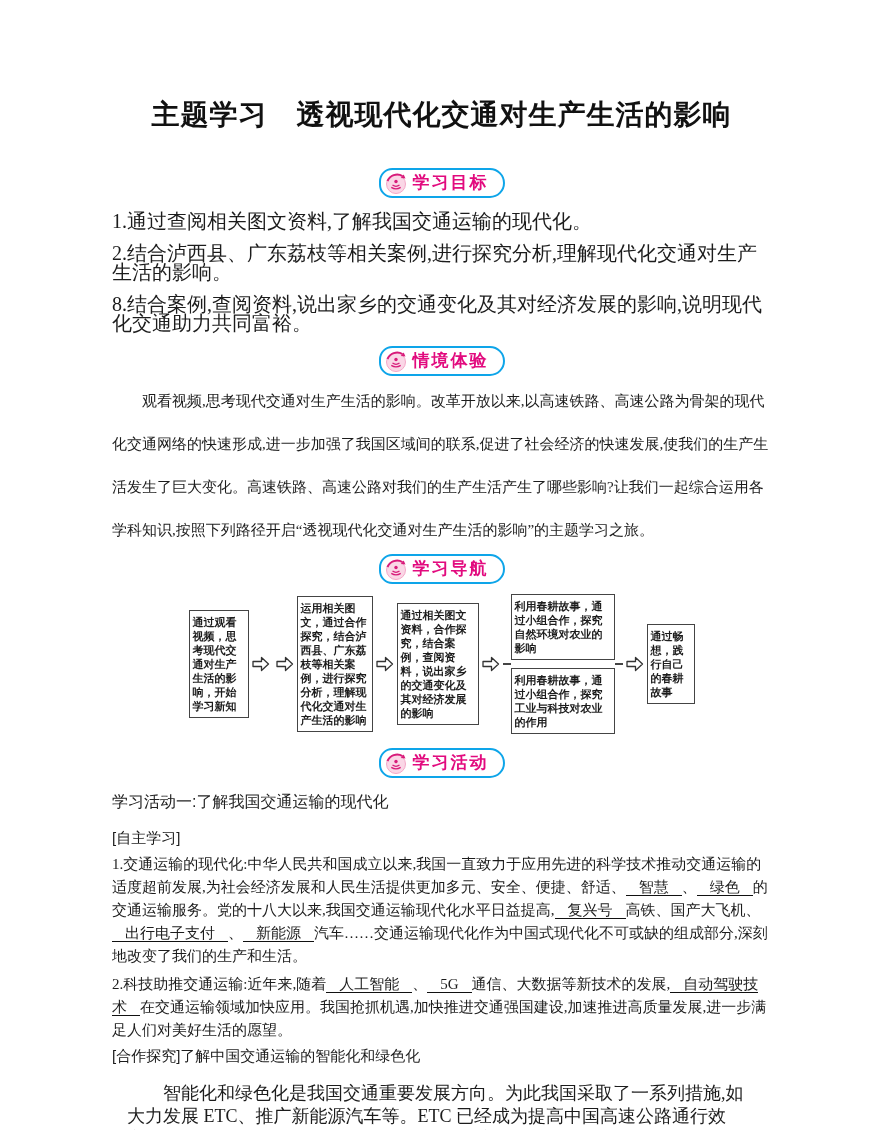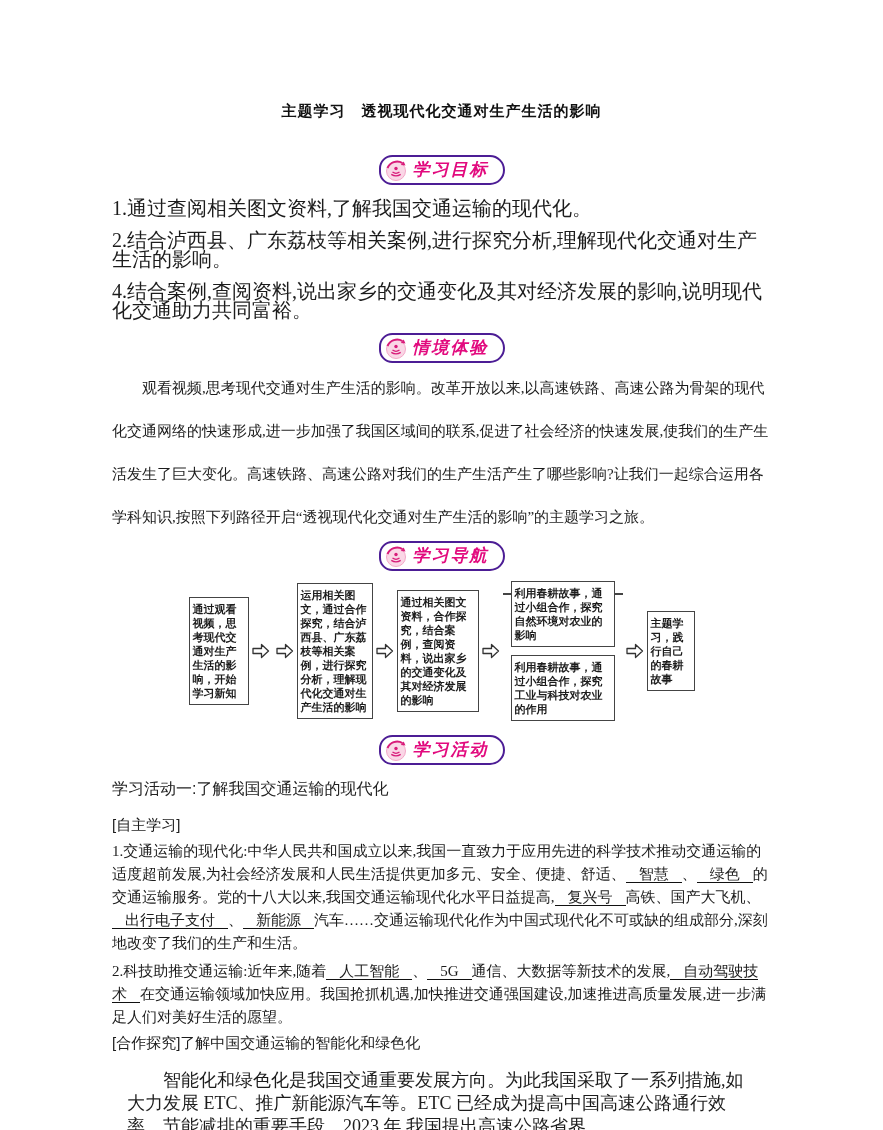--- a/index.html
+++ b/index.html
@@ -8,32 +8,32 @@
     width:883px;height:1130px;
     box-sizing:border-box;
     background:#fff;
     padding:96px 112px 0 112px;
     font-family:"Liberation Serif","DejaVu Serif",serif;
     color:#1c1c1c;
     overflow:hidden;
   }
   .title{
     font-family:"Liberation Sans","DejaVu Sans",sans-serif;
-    font-size:15px;font-weight:bold;color:#111;
-    text-align:center;margin:6px;letter-spacing:1px;
+    font-size:28px;font-weight:bold;color:#111;
+    text-align:center;margin:0;letter-spacing:1px;
   }
   .badge-row{display:flex;justify-content:center;}
   .badge-row.m-goals{margin-top:34px;}
   .badge-row.m-context{margin-top:8px;}
   .badge-row.m-nav{margin-top:2px;}
   .badge-row.m-act{margin-top:14px;}
   .badge{
     display:inline-flex;align-items:center;gap:5px;
-    border:2px solid #4c1d95;border-radius:16px 18px 18px 16px;
-    padding:1px 14px 1px 3px;background:#fff;font-style:italic;
+    border:2px solid #0ea5e9;border-radius:16px 18px 18px 16px;
+    padding:1px 14px 1px 3px;background:#fff;
   }
   .badge-text{
     color:#e20a7e;
     font-family:"Liberation Sans","DejaVu Sans",sans-serif;
     font-weight:bold;font-size:17px;letter-spacing:2px;line-height:24px;
   }
   .badge-icon{display:inline-flex;width:24px;height:24px;}
   .goals{margin-top:14px;}
   .goals p{font-size:20px;line-height:19px;margin:0 0 13px 0;}
   .context-para{
@@ -49,21 +49,21 @@
     font-size:11px;font-weight:bold;line-height:14px;
     padding:4px 3px;box-sizing:border-box;text-align:left;
   }
   .fb1{width:60px;}
   .fb2{width:66px;}
   .fb3{width:76px;}
   .fb4{width:82px;}
   .fb56{width:104px;}
   .fb7{width:48px;}
   .flow-arrow{flex:0 0 auto;display:flex;align-items:center;margin:0 3px;}
-  .fgroup{display:flex;align-items:flex-start;border-radius:12px;}
+  .fgroup{display:flex;align-items:center;border-radius:12px;}
   .fgroup-col{display:flex;flex-direction:column;justify-content:center;gap:8px;}
   .bracket{width:7px;margin:12px 0;}
   .bracket-left{border:1px solid #444;border-right:none;}
   .bracket-right{border:1px solid #444;border-left:none;}
   
   .activity-title{
     font-family:"Liberation Sans","DejaVu Sans",sans-serif;
     font-size:16px;color:#222;margin:14px 0 0 0;font-weight:normal;
   }
   .sub-label{
@@ -99,21 +99,21 @@
           <path d="M8.5,14 q3.5,2.6 7,0" stroke="#d81b7a" fill="none" stroke-width="1.3"></path>
           <path d="M7.3,16.4 q4.7,3 9.4,0" stroke="#d81b7a" fill="none" stroke-width="1.3"></path>
         </svg>
       </span>
       <span class="badge-text">学习目标</span>
     </div>
   </div>
   <div class="goals">
     <p>1.通过查阅相关图文资料,了解我国交通运输的现代化。</p>
     <p>2.结合泸西县、广东荔枝等相关案例,进行探究分析,理解现代化交通对生产生活的影响。</p>
-    <p>4.结合案例,查阅资料,说出家乡的交通变化及其对经济发展的影响,说明现代化交通助力共同富裕。</p>
+    <p>8.结合案例,查阅资料,说出家乡的交通变化及其对经济发展的影响,说明现代化交通助力共同富裕。</p>
   </div>
 
   <div class="badge-row m-context">
     <div class="badge">
       <span class="badge-icon">
         <svg viewBox="0 0 24 24" width="24" height="24">
           <circle cx="12" cy="13" r="9.5" fill="#fad7e6" stroke="#f4a8c8" stroke-width="1"></circle>
           <path d="M3.5,10 A 10.5 10.5 0 0 1 18.5 5" stroke="#d81b7a" stroke-width="2" fill="none"></path>
           <polygon points="21.5,7.6 16.8,6.9 19.7,3.4" fill="#d81b7a"></polygon>
           <circle cx="12" cy="10.5" r="1.7" fill="#d81b7a"></circle>
@@ -172,21 +172,21 @@
         <div class="fbox fb56">利用春耕故事，通过小组合作，探究自然环境对农业的影响</div>
         <div class="fbox fb56">利用春耕故事，通过小组合作，探究工业与科技对农业的作用</div>
       </div>
       <div class="bracket bracket-right"></div>
     </div>
     <span class="flow-arrow">
       <svg viewBox="0 0 18 16" width="18" height="16">
           <polygon points="1,5.5 9.5,5.5 9.5,1.5 16.5,8 9.5,14.5 9.5,10.5 1,10.5" fill="#fff" stroke="#333" stroke-width="1.3" stroke-linejoin="round"></polygon>
         </svg>
     </span>
-    <div class="fbox fb7">主题学习，践行自己的春耕故事</div>
+    <div class="fbox fb7">通过畅想，践行自己的春耕故事</div>
   </div>
 
   <div class="badge-row m-act">
     <div class="badge">
       <span class="badge-icon">
         <svg viewBox="0 0 24 24" width="24" height="24">
           <circle cx="12" cy="13" r="9.5" fill="#fad7e6" stroke="#f4a8c8" stroke-width="1"></circle>
           <path d="M3.5,10 A 10.5 10.5 0 0 1 18.5 5" stroke="#d81b7a" stroke-width="2" fill="none"></path>
           <polygon points="21.5,7.6 16.8,6.9 19.7,3.4" fill="#d81b7a"></polygon>
           <circle cx="12" cy="10.5" r="1.7" fill="#d81b7a"></circle>

